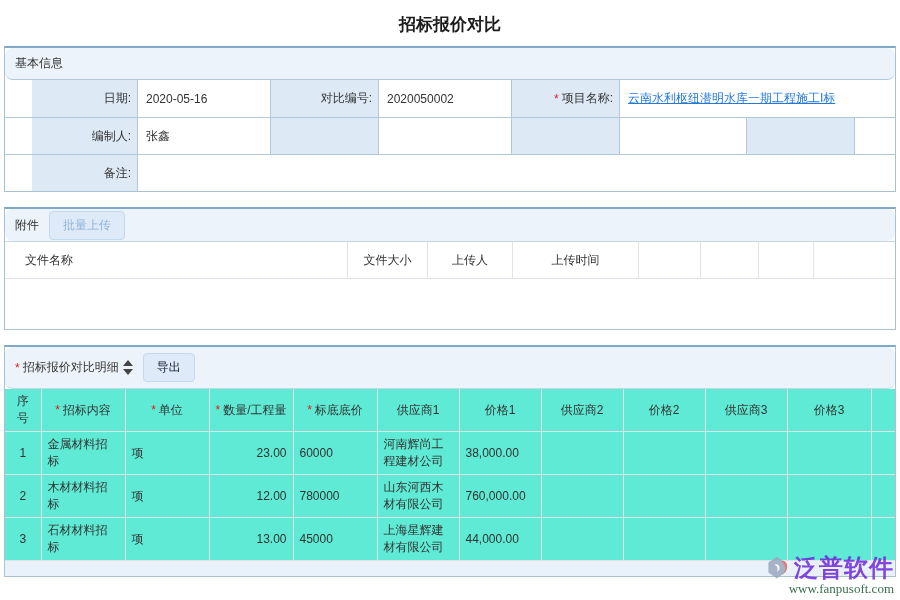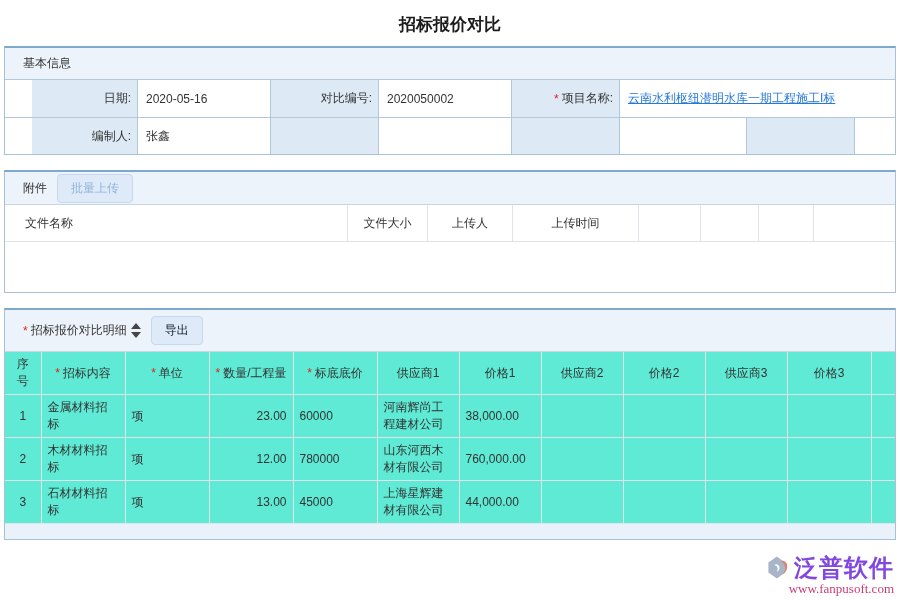--- a/index.html
+++ b/index.html
@@ -1,21 +1,21 @@
 <!DOCTYPE html>
 <html><head>
 <meta charset="utf-8">
 <style>
   * { box-sizing: border-box; margin: 0; padding: 0; }
   html,body { width: 900px; height: 600px; background: #fff; overflow: hidden;
     font-family: "Liberation Sans", "DejaVu Sans", sans-serif; font-size: 12px; color: #333; }
   .page-title { height: 46px; line-height: 50px; text-align: center;
     font-size: 17px; font-weight: bold; color: #1c1c1c; }
   .section { margin: 0 4px 15px 4px; border: 1px solid #a9c1d3; border-top: 2px solid #7fa9cb; background: #fff; }
-  .section-header { background: #ecf3fb; padding: 0 18px; display: flex; align-items: center; }
+  .section-header { background: #ecf3fb; padding: 0 10px; display: flex; align-items: center; border-radius: 8px; }
   .s1 .section-header { height: 32px; border-bottom: 1px solid #b0c8da; }
   
   .bi-row { display: flex; height: 37px; padding-left: 27px; }
   .bi-row + .bi-row { border-top: 1px solid #b0c8da; }
   .bi-cell { border-right: 1px solid #b0c8da; height: 100%; display: flex; align-items: center; }
   .bi-cell:last-child { border-right: none; }
   .bi-label { background: #ddeaf6; justify-content: flex-end; padding-right: 6px; color: #333; }
   .bi-value { background: #fff; padding-left: 8px; }
   .bi-empty-b { background: #ddeaf6; }
   .bi-empty-w { background: #fff; }
@@ -50,21 +50,21 @@
   table.detail th { height: 42px; text-align: center; }
   table.detail td { height: 43px; }
   td.c-center { text-align: center; }
   td.c-left { text-align: left; padding-left: 10px; }
   td.c-right { text-align: right; padding-right: 22px; }
   .detail-footer { height: 15px; background: #e9f1fa; }
   
   .watermark { position: absolute; right: 6px; bottom: 4px; width: 165px; text-align: right; opacity: 0.85; }
   .wm-top { display: flex; align-items: center; justify-content: flex-end; }
   .wm-brand { font-size: 24px; font-weight: bold; color: #6d28d9; letter-spacing: 1px; line-height: 26px; }
-  .wm-url { font-family: "Liberation Serif", serif; font-size: 13px; color: #be185d; line-height: 15px; }
+  .wm-url { font-family: "Liberation Serif", serif; font-size: 13px; color: #14532d; line-height: 15px; }
   .wm-icon { width: 27px; height: 27px; margin-right: 2px; flex: none; }
 </style>
 </head>
 <body>
 
 <div class="page-title">招标报价对比</div>
 
 <div class="section s1">
   <div class="section-header">
     <span>基本信息</span>
@@ -88,20 +88,24 @@
     <div class="bi-cell bi-label w106">编制人:</div>
     <div class="bi-cell bi-value w133">张鑫</div>
     <div class="bi-cell bi-empty-b w108"></div>
     <div class="bi-cell bi-empty-w w133"></div>
     <div class="bi-cell bi-empty-b w108"></div>
     <div class="bi-cell bi-empty-w w127"></div>
     <div class="bi-cell bi-empty-b w108"></div>
     <div class="bi-cell bi-empty-w grow"></div>
   </div>
 
+  <div class="bi-row">
+    <div class="bi-cell bi-label w106">备注:</div>
+    <div class="bi-cell bi-value grow"></div>
+  </div>
 </div>
 
 <div class="section s2">
   <div class="section-header">
     <span>附件</span>
     <span class="soft-btn btn-upload">批量上传</span>
   </div>
   <div class="att-head">
     <div class="att-cell att-name">文件名称</div>
     <div class="att-cell att-c1">文件大小</div>

